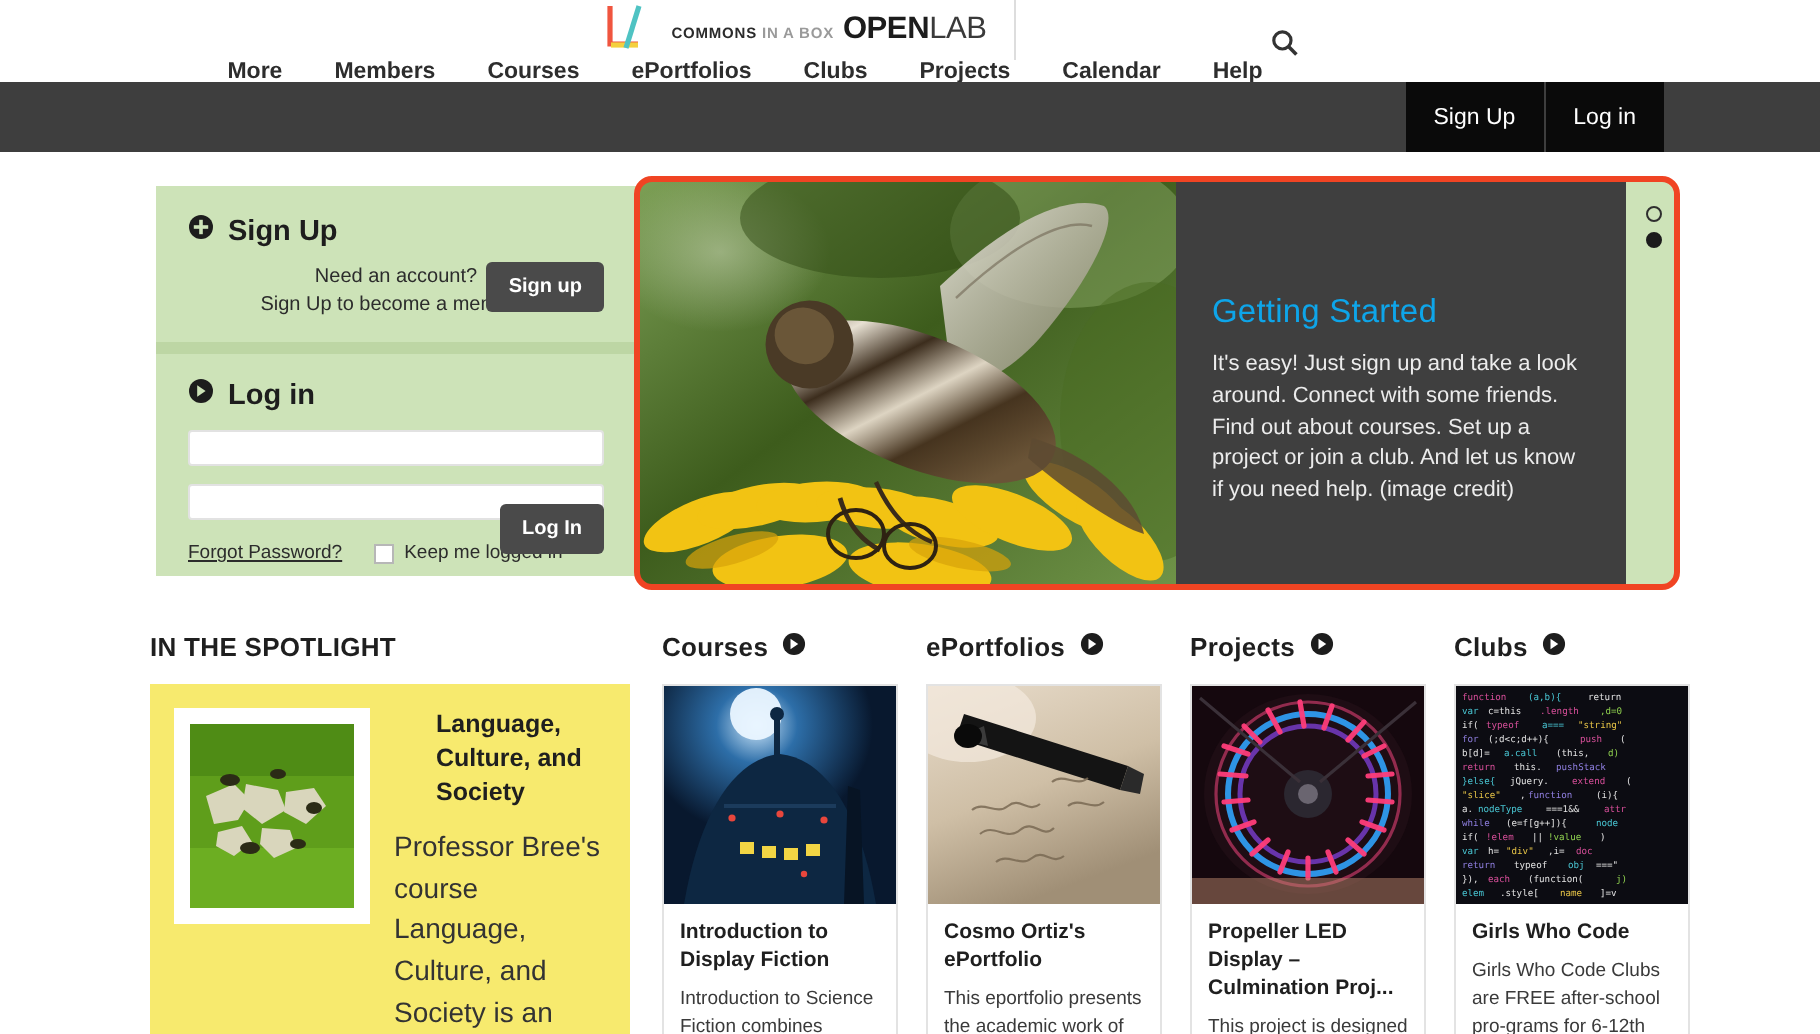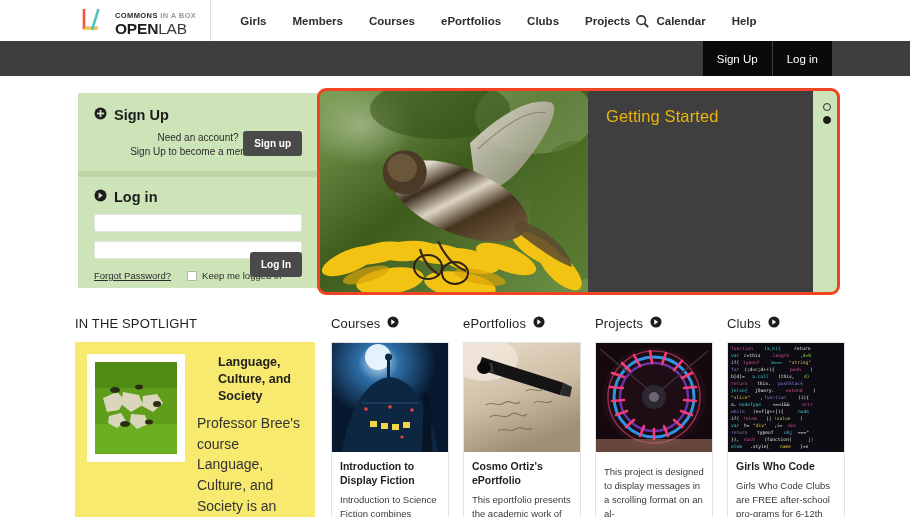--- a/index.html
+++ b/index.html
@@ -8,21 +8,21 @@
     overflow: hidden;
     background: #ffffff;
     font-family: "Liberation Sans", sans-serif;
     -webkit-font-smoothing: antialiased;
   }
 
   
   .topbar {
     position: absolute; left: 0; top: 0; width: 729px; height: 41px;
     background: #ffffff;
-    display: flex; 
+    display: flex; align-items: center; flex-direction: column;
   }
   .logo-wrap {
     display: flex; align-items: center;
     margin-left: 78px; height: 41px;
     padding-right: 14px;
     border-right: 1px solid #dddddd;
   }
   .logo-mark { width: 30px; height: 30px; margin-right: 7px; }
   .logo-text { line-height: 1; }
   .logo-line1 {
@@ -130,41 +130,41 @@
   }
   .banner-img {
     position: absolute; left: 0; top: 0; width: 268px; height: 201px;
     overflow: hidden; background: #4d6b2a;
   }
   .banner-text {
     position: absolute; left: 268px; top: 0; width: 225px; height: 201px;
     background: #3f3f3f; padding: 16px 18px 0 18px;
   }
   .banner-title {
-    color: #eab308; font-size: 16.5px; font-weight: normal;
-    letter-spacing: .1px; margin-bottom: 9px;
+    color: #0ea5e9; font-size: 16.5px; font-weight: normal;
+    letter-spacing: .1px; margin-bottom: 9px; margin-top: 40px;
   }
   .banner-body {
     color: #ececec; font-size: 11px; line-height: 1.44;
   }
   .banner-dots {
     position: absolute; left: 496px; top: 12px;
     width: 21px; display: flex; flex-direction: column; align-items: center;
   }
   .dot {
     width: 8px; height: 8px; border-radius: 50%;
     border: 1.5px solid #2f2f2f; margin-bottom: 5px; cursor: pointer;
   }
   .dot.filled { background: #1c1c1c; border-color: #1c1c1c; }
 
   
   .lower { position: absolute; left: 0; top: 306px; width: 910px; height: 211px; }
 
   .sec-title {
-    font-size: 13px; font-weight: normal; color: #1f1f1f;
+    font-size: 13px; font-weight: bold; color: #1f1f1f;
     letter-spacing: .15px; display: flex; align-items: center;
   }
   .sec-title .arrow-icon { margin-left: 7px; display: block; }
 
   
   .spotlight { position: absolute; left: 75px; top: 10px; width: 240px; }
   .spot-card {
     margin-top: 11px; width: 240px; height: 180px;
     background: #f7ea6e; padding: 12px;
     display: flex;
@@ -226,21 +226,21 @@
         <path d="M20.5 3 L14 24" fill="none" stroke="#4fc3c3" stroke-width="2.6"></path>
       </svg>
     </span>
     <span class="logo-text">
       <span class="logo-line1"><span>COMMONS</span><span class="gray"> IN A BOX</span></span>
       <span class="logo-line2"><span>OPEN</span><span class="thin">LAB</span></span>
     </span>
   </div>
 
   <nav class="mainnav">
-    <a href="#">Girls</a>
+    <a href="#">More</a>
     <a href="#">Members</a>
     <a href="#">Courses</a>
     <a href="#">ePortfolios</a>
     <a href="#">Clubs</a>
     <a href="#">Projects</a>
     <a href="#">Calendar</a>
     <a href="#">Help</a>
   </nav>
 
   <div class="search-btn">
@@ -363,20 +363,21 @@
 
         <path d="M196 128 C224 136 248 156 252 176 C238 172 210 152 194 138 Z" fill="#5d4a31" opacity=".85"></path>
         <path d="M100 158 C104 172 112 180 120 184" fill="none" stroke="#3a2c1a" stroke-width="2.4"></path>
         <path d="M118 150 C126 168 136 176 146 180" fill="none" stroke="#3a2c1a" stroke-width="2.2"></path>
         <ellipse cx="108" cy="176" rx="14" ry="12" fill="none" stroke="#2e2212" stroke-width="2"></ellipse>
         <ellipse cx="135" cy="182" rx="13" ry="11" fill="none" stroke="#2e2212" stroke-width="2"></ellipse>
       </svg>
     </div>
     <div class="banner-text">
       <div class="banner-title">Getting Started</div>
+      <div class="banner-body">It's easy! Just sign up and take a look around. Connect with some friends. Find out about courses. Set up a project or join a club. And let us know if you need help. (image credit)</div>
     </div>
     <div class="banner-dots">
       <span class="dot"></span>
       <span class="dot filled"></span>
     </div>
   </div>
   <div class="banner-outline"></div>
 </div>
 
 <div class="lower">
@@ -546,20 +547,21 @@
                 <path d="M26 20 L34 28"></path>
             </g>
             <circle cx="58" cy="54" r="12" fill="#2b2730"></circle>
             <circle cx="58" cy="54" r="5" fill="#6a6570"></circle>
             <path d="M4 6 L54 48" stroke="#3a3038" stroke-width="1.6"></path>
             <path d="M112 8 L64 48" stroke="#3a3038" stroke-width="1.6"></path>
             <rect y="96" width="116" height="13" fill="#b9856b" opacity=".5"></rect>
           </svg>
         </div>
         <div class="card-body">
+          <div class="card-title">Propeller LED Display – Culmination Proj...</div>
           <div class="card-desc">This project is designed to display messages in a scrolling format on an al-</div>
         </div>
       </div>
     </div>
 
     <div class="col">
       <div class="sec-title">
         <span>Clubs</span>
         <span class="arrow-icon">
           <svg width="12" height="12" viewBox="0 0 13 13">

